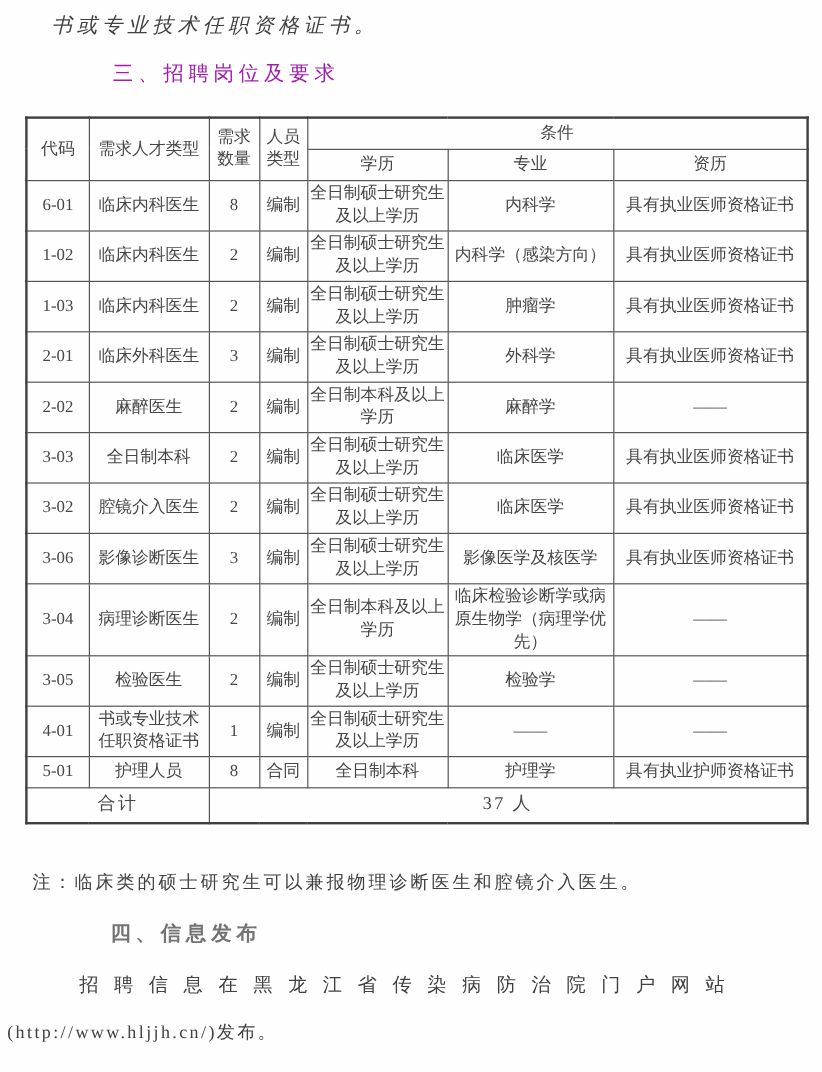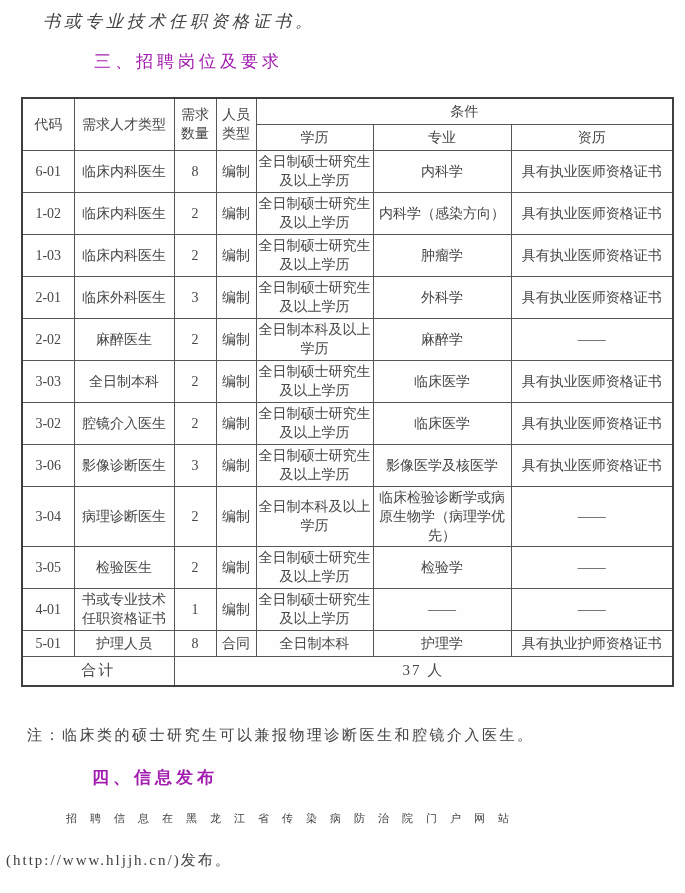--- a/index.html
+++ b/index.html
@@ -24,22 +24,22 @@
     font-weight:normal;font-size:14px;line-height:19px;
     padding:1px 2px;color:#474747;
   }
   tr.rh{height:26px;}
   tr.rb{height:42px;}
   tr.tall{height:60px;}
   tr.short{height:26px;padding-left:32px;}
   tr.total-row{height:30px;}
   tr.total-row td{font-size:15px;letter-spacing:2px;}
   .l-note{position:absolute;left:27px;top:726px;font-size:15px;letter-spacing:2.5px;white-space:nowrap;text-align:center;}
-  .l-h4{position:absolute;left:92px;top:766px;font-size:17px;font-weight:bold;letter-spacing:4px;white-space:nowrap;color:#a21caf;}
-  .l-pub1{position:absolute;left:66px;top:811px;font-size:11px;letter-spacing:13px;white-space:nowrap;}
+  .l-h4{position:absolute;left:92px;top:766px;font-size:17px;font-weight:bold;letter-spacing:4px;white-space:nowrap;color:#737373;}
+  .l-pub1{position:absolute;left:66px;top:811px;font-size:16px;letter-spacing:13px;white-space:nowrap;}
   .l-pub2{position:absolute;left:6px;top:851px;font-size:15px;letter-spacing:2px;white-space:nowrap;}
 </style>
 </head>
 <body>
 
 <div class="page">
 
   <div class="l-intro">书或专业技术任职资格证书。</div>
   <div class="l-h3">三、招聘岗位及要求</div>
 

